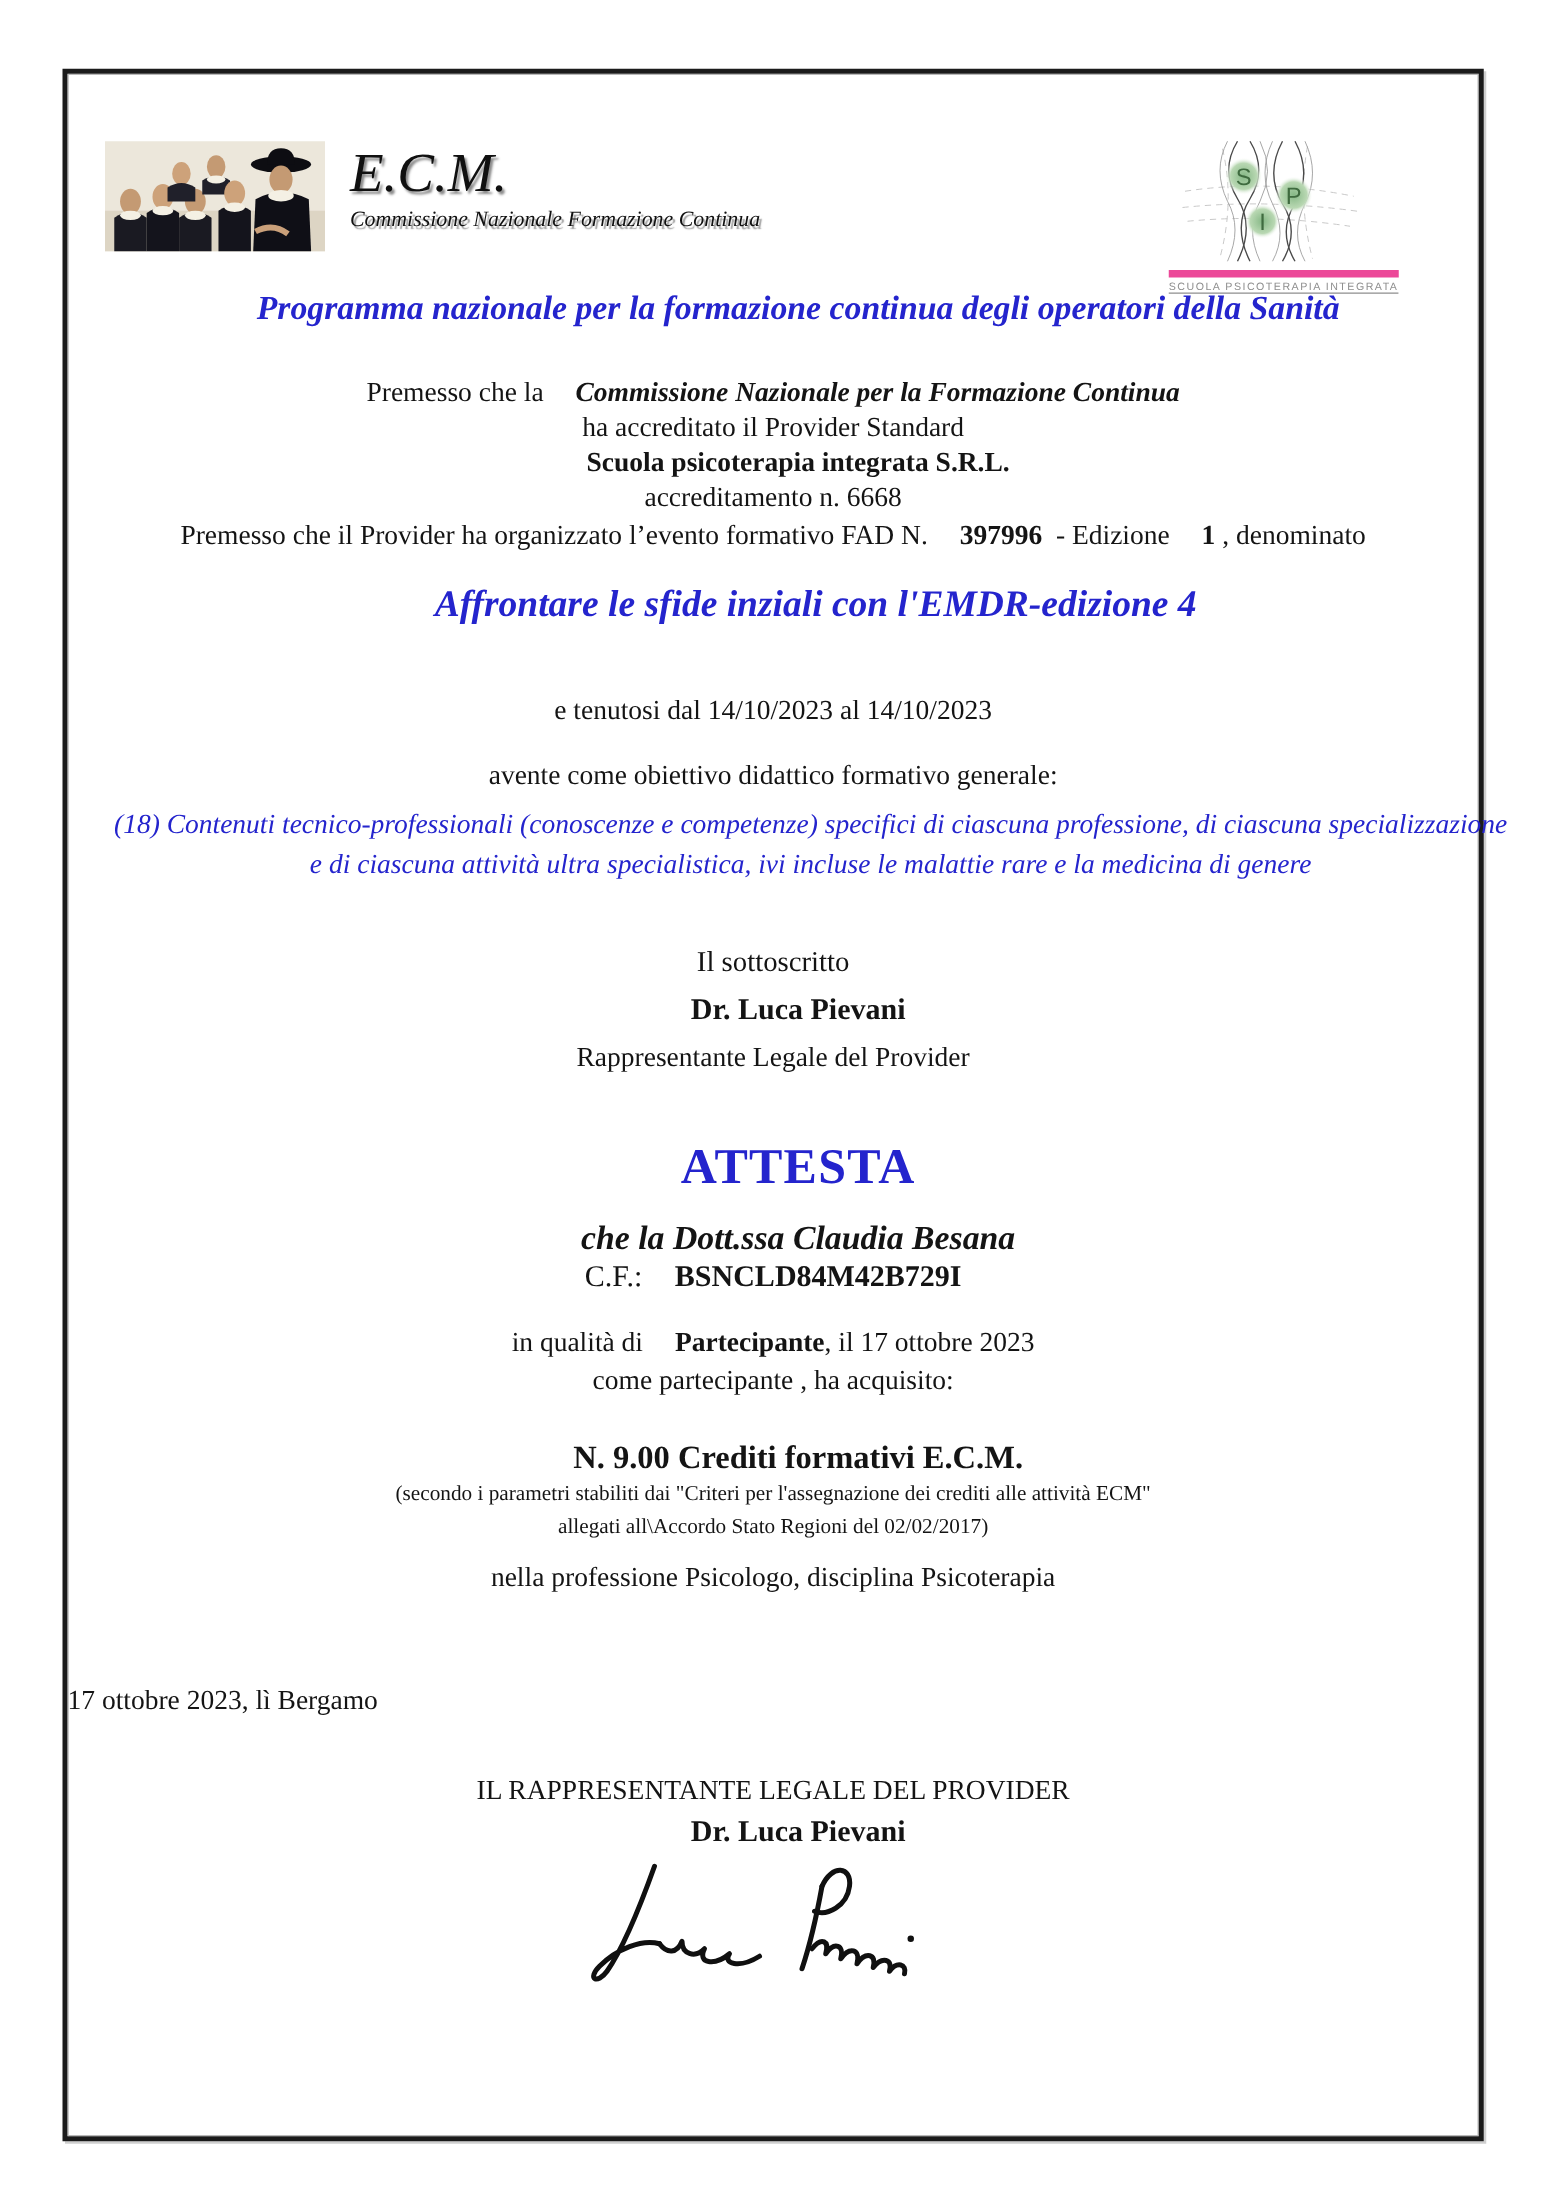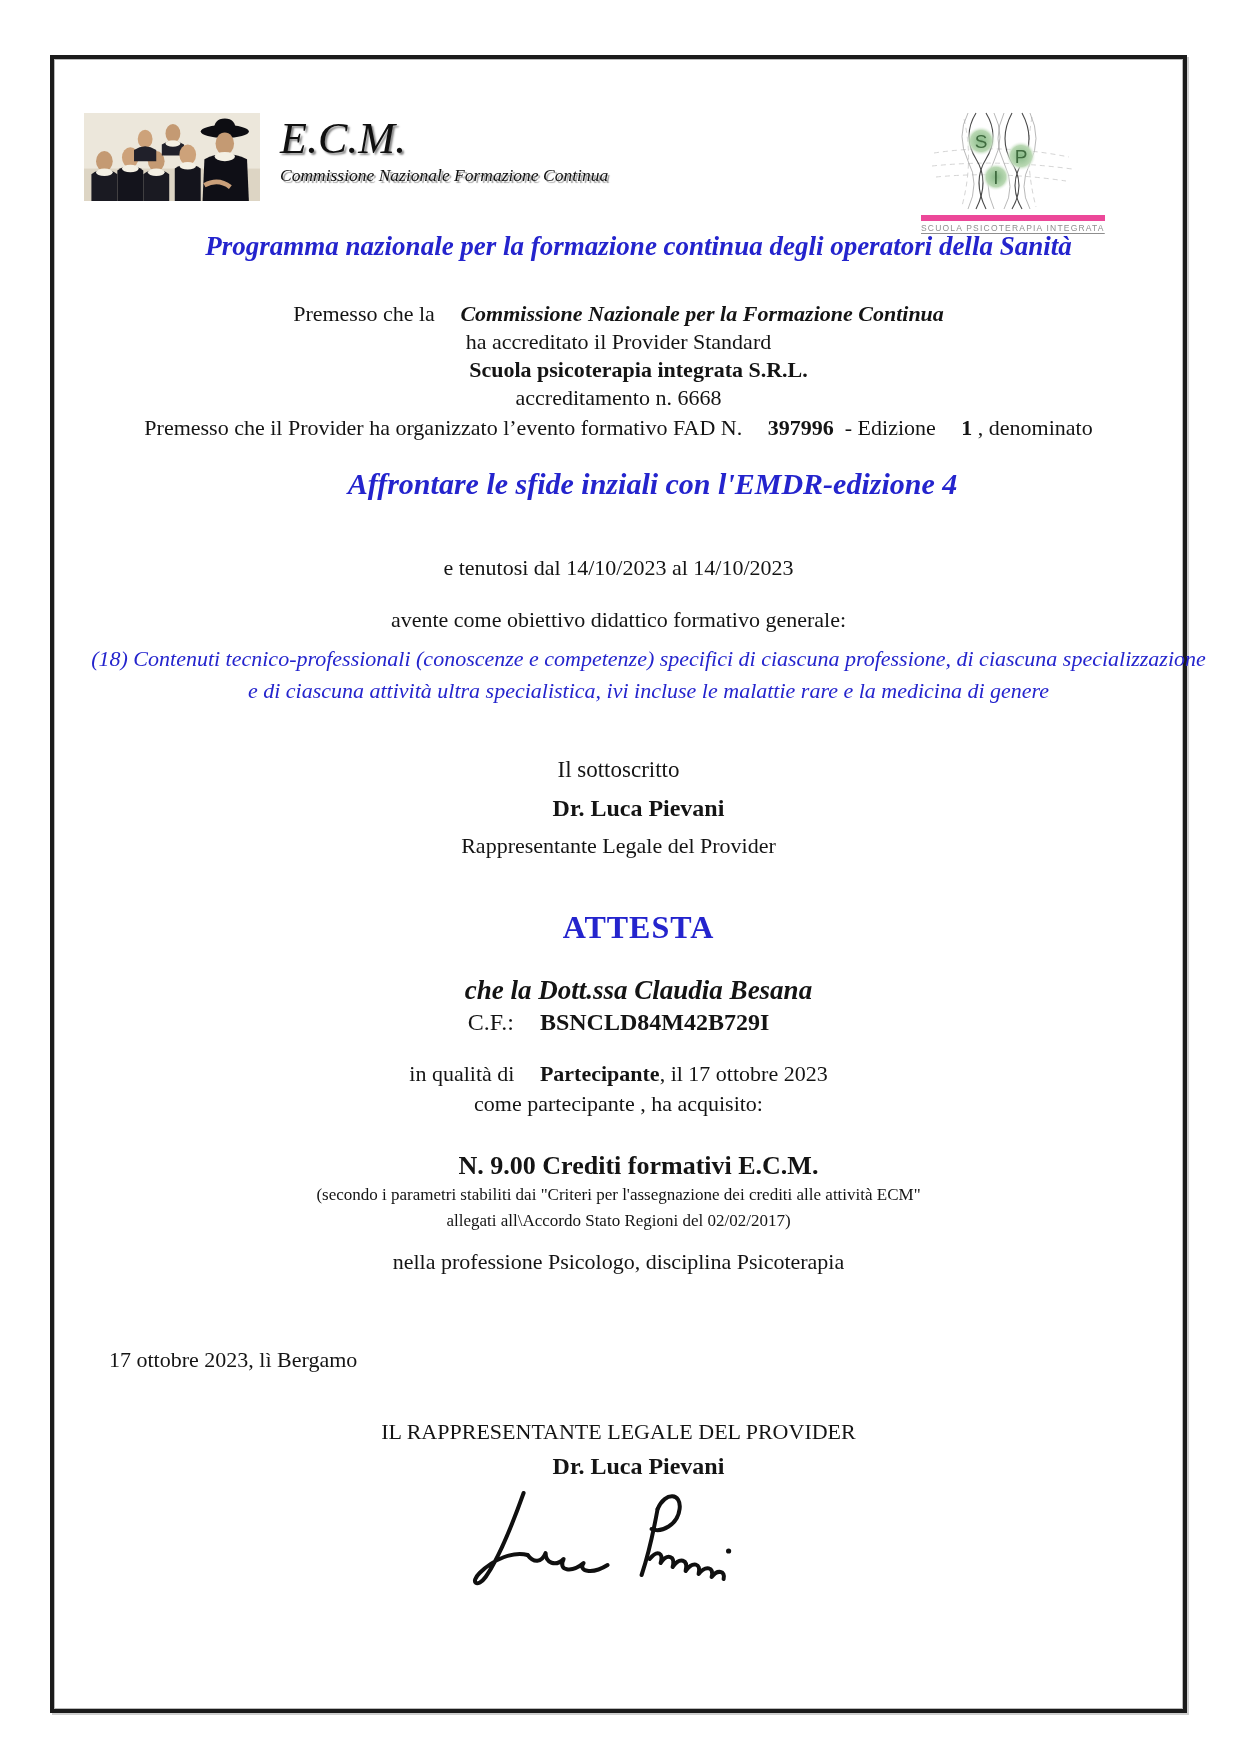--- a/index.html
+++ b/index.html
@@ -10,21 +10,21 @@
   .frame{
     position:absolute;left:50px;top:55px;width:1137px;height:1658px;
     border:4px solid #1b1b1b;box-sizing:border-box;
     box-shadow:inset 0 0 0 1px #b9b9b9, 2px 2px 0 #cfcfcf;
     background:#ffffff;
   }
   .line{position:absolute;left:0;width:100%;text-align:center;white-space:pre-wrap;}
   .blue{color:#2424cd;}
   .bold{font-weight:bold;padding-left:20px;}
   .ital{font-style:italic;}
-  .header-row{position:absolute;top:52px;left:30px;right:40px;display:flex;align-items:flex-start;}
+  .header-row{position:absolute;top:52px;left:30px;right:26px;display:flex;align-items:flex-start;}
   .painting{width:176px;height:92px;display:block;}
   .ecm-block{margin-left:20px;margin-top:4px;}
   .ecm-title{
     font-size:44px;font-style:italic;color:#101010;line-height:1.1;
     text-shadow:2px 2px 2px #8a8a8a;
   }
   .ecm-subtitle{
     font-size:17.5px;font-style:italic;color:#101010;margin-top:2px;
     text-shadow:2px 2px 1px #9a9a9a;
   }
@@ -32,23 +32,23 @@
   .sip-caption{
     display:inline-block;font-family:"Liberation Sans", sans-serif;
     font-size:8.5px;letter-spacing:1.2px;color:#8e8e8e;
     border-top:6px solid #ec4899;padding-top:2px;
     text-decoration:underline;text-underline-offset:2px;white-space:nowrap;
   }
   .f22{font-size:22px;}
   .f17{font-size:17px;}
   .title-main{font-size:27px;}
   .event-title{font-size:30px;margin-left:14px;}
-  .attesta{font-size:32px;letter-spacing:1px;}
+  .attesta{font-size:40px;letter-spacing:1px;}
   .objective{line-height:32px;padding:0 30px;}
-  .left-line{text-align:left;padding-left:20px;margin-left:35px;}
+  .left-line{text-align:left;padding-left:0;}
   .sig-wrap{position:absolute;top:1420px;left:50%;transform:translateX(-54%);}
 </style>
 </head>
 <body>
 
 <div class="page">
   <div class="frame">
 
     <div class="header-row">
       <svg class="painting" viewBox="0 0 190 95" aria-hidden="true">

